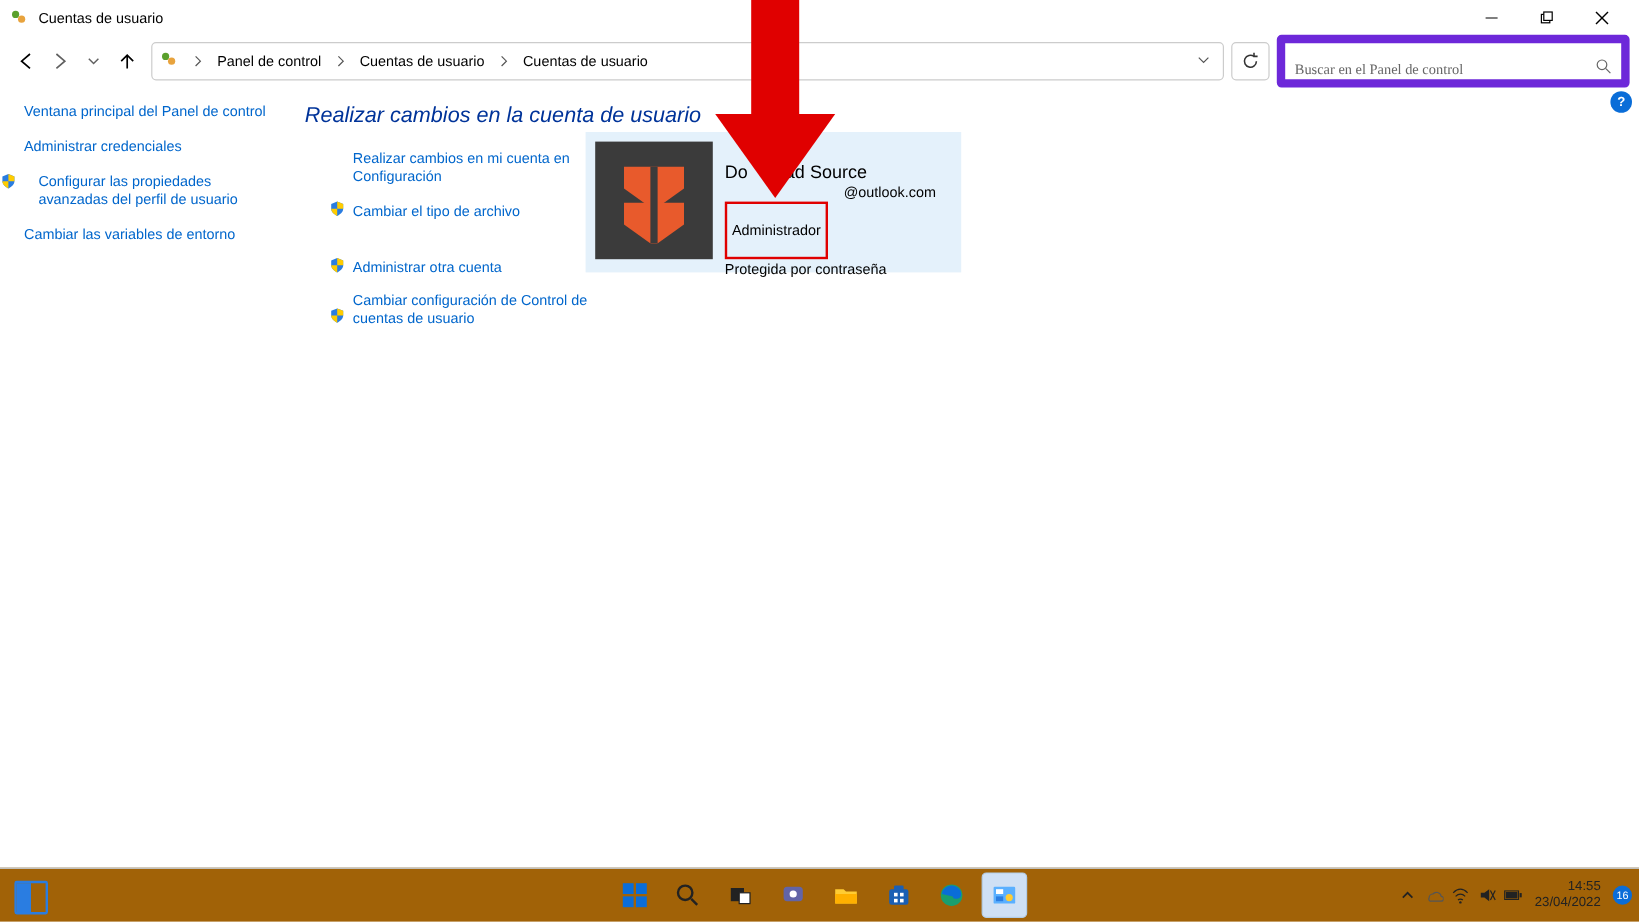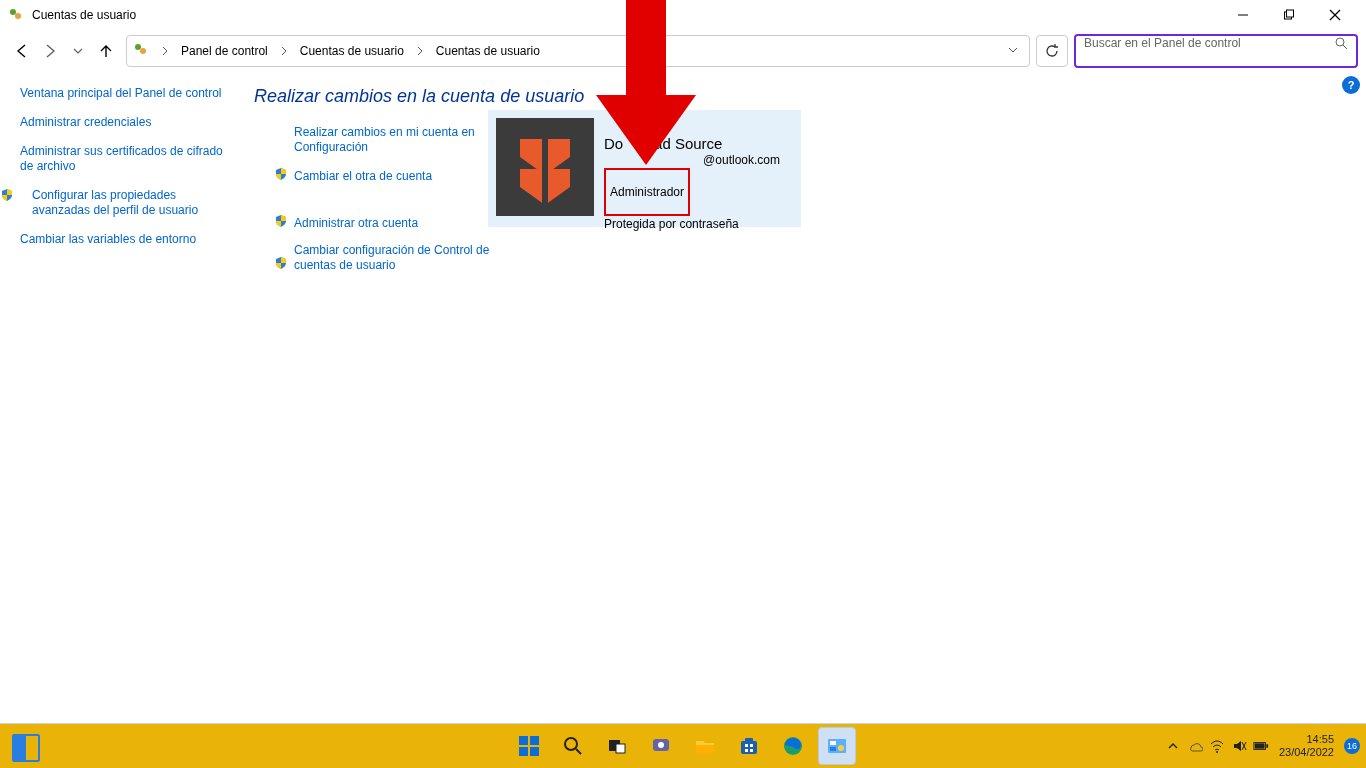--- a/index.html
+++ b/index.html
@@ -12,21 +12,21 @@
 .winbtn svg{stroke:#000;fill:none;}
 
 .navrow{height:34px;display:flex;align-items:center;padding:4px 8px;}
 .navbtn{width:28px;height:28px;display:flex;align-items:center;justify-content:center;border-radius:4px;}
 .navbtn svg{stroke:#606060;fill:none;}
 .navbtn.enabled svg{stroke:#000;}
 .addressbar{flex:1;height:30px;border:1px solid #ccc;border-radius:4px;margin:0 6px;display:flex;align-items:center;padding:0 6px;}
 .addressbar .crumb{display:flex;align-items:center;height:100%;padding:0 4px;}
 .addressbar .chev{width:12px;height:12px;margin:0 2px;}
 .refresh{width:30px;height:30px;border:1px solid #ccc;border-radius:4px;display:flex;align-items:center;justify-content:center;}
-.searchbox{width:264px;height:30px;border:2px solid #6d28d9;border-radius:4px;margin-left:6px;display:flex;align-items:flex-start;padding:0 8px;color:#666;}
+.searchbox{width:264px;height:30px;border:7px solid #6d28d9;border-radius:4px;margin-left:6px;display:flex;align-items:flex-end;padding:0 8px;color:#666;font-family:Liberation Serif, serif;}
 .searchbox .mag{margin-left:auto;}
 .dropdown-chev{margin-left:auto;margin-right:4px;}
 
 .content{display:flex;position:relative;}
 .sidebar{width:204px;padding:14px 12px 0 20px;}
 .sidebar .link{color:#0066cc;margin-bottom:14px;line-height:15px;cursor:pointer;}
 .sidebar .link.withicon{display:flex;align-items:flex-start;}
 .shield{display:inline-block;width:14px;height:14px;margin-right:6px;flex-shrink:0;}
 .shield svg{width:14px;height:14px;}
 .main{padding:14px 0 0 18px;}
@@ -41,21 +41,21 @@
 .avatar svg{width:60px;height:72px;}
 .accinfo{margin-left:10px;padding-top:18px;font-size:12px;line-height:16px;}
 .accname{font-size:15px;}
 .email{text-align:right;width:176px;}
 .role{border:2px solid #e00000;display:inline-block;padding:14px 4px;}
 
 .arrow-annotation{position:absolute;left:586px;top:0;width:120px;height:170px;}
 
 .helpdot{position:absolute;right:6px;top:76px;width:18px;height:18px;border-radius:50%;background:#0a6dd8;color:#fff;display:flex;align-items:center;justify-content:center;font-size:11px;font-weight:bold;}
 
-.taskbar{position:absolute;bottom:0;left:0;width:1366px;height:44px;background:#eab308;border-top:1px solid #c8d6e8;display:flex;align-items:center;}
+.taskbar{position:absolute;bottom:0;left:0;width:1366px;height:44px;background:#a16207;border-top:1px solid #c8d6e8;display:flex;align-items:center;}
 .widgets{position:absolute;left:12px;top:10px;}
 .widgets-icon{width:24px;height:24px;border:2px solid #2a7de1;border-radius:2px;background:linear-gradient(to right,#2a7de1 50%,transparent 50%);}
 .centergroup{margin:0 auto;display:flex;gap:6px;}
 .tbicon{width:38px;height:38px;display:flex;align-items:center;justify-content:center;border-radius:4px;}
 .tbicon.active{background:#cfe0f4;border:1px solid #b3cde8;box-sizing:border-box;}
 .tray{position:absolute;right:6px;top:0;height:44px;display:flex;align-items:center;gap:6px;font-size:11px;color:#222;}
 .tray .time{text-align:right;line-height:13px;margin-left:4px;}
 .tray .trayicon{width:16px;height:16px;display:flex;align-items:center;justify-content:center;}
 .bluedot{width:16px;height:16px;border-radius:50%;background:#0a6dd8;color:#fff;font-size:9px;display:flex;align-items:center;justify-content:center;margin-left:4px;}
 </style>
@@ -158,21 +158,20 @@
         </svg></span>
   </div>
 </div>
 
 <div class="helpdot">?</div>
 
 <div class="content">
   <div class="sidebar">
     <div class="link">Ventana principal del Panel de control</div>
     <div class="link">Administrar credenciales</div>
-    <div class="link">Administrar sus certificados de cifrado de archivo</div>
     <div class="link withicon" style="margin-left:-20px;gap:12px;">
       <span class="shield"><svg viewBox="0 0 14 14">
             <path d="M7 1 L12 3 V7 C12 10 9 12 7 13 C5 12 2 10 2 7 V3 Z" fill="#2a7de1"></path>
             <path d="M7 1 L12 3 V7 L7 7 Z" fill="#ffcc00"></path>
             <path d="M7 7 L7 13 C5 12 2 10 2 7 Z" fill="#ffcc00"></path>
           </svg></span>
       <span>Configurar las propiedades avanzadas del perfil de usuario</span>
     </div>
     <div class="link">Cambiar las variables de entorno</div>
   </div>
@@ -183,21 +182,21 @@
       <div class="task">
         <span class="shield-slot"></span>
         <span class="txt">Realizar cambios en mi cuenta en Configuración</span>
       </div>
       <div class="task">
         <span class="shield-slot"><span class="shield"><svg viewBox="0 0 14 14">
                 <path d="M7 1 L12 3 V7 C12 10 9 12 7 13 C5 12 2 10 2 7 V3 Z" fill="#2a7de1"></path>
                 <path d="M7 1 L12 3 V7 L7 7 Z" fill="#ffcc00"></path>
                 <path d="M7 7 L7 13 C5 12 2 10 2 7 Z" fill="#ffcc00"></path>
               </svg></span></span>
-        <span class="txt">Cambiar el otra de cuenta</span>
+        <span class="txt">Cambiar el tipo de archivo</span>
       </div>
       <div class="task" style="margin-top:30px;">
         <span class="shield-slot"><span class="shield"><svg viewBox="0 0 14 14">
                 <path d="M7 1 L12 3 V7 C12 10 9 12 7 13 C5 12 2 10 2 7 V3 Z" fill="#2a7de1"></path>
                 <path d="M7 1 L12 3 V7 L7 7 Z" fill="#ffcc00"></path>
                 <path d="M7 7 L7 13 C5 12 2 10 2 7 Z" fill="#ffcc00"></path>
               </svg></span></span>
         <span class="txt">Administrar otra cuenta</span>
       </div>
       <div class="task">

